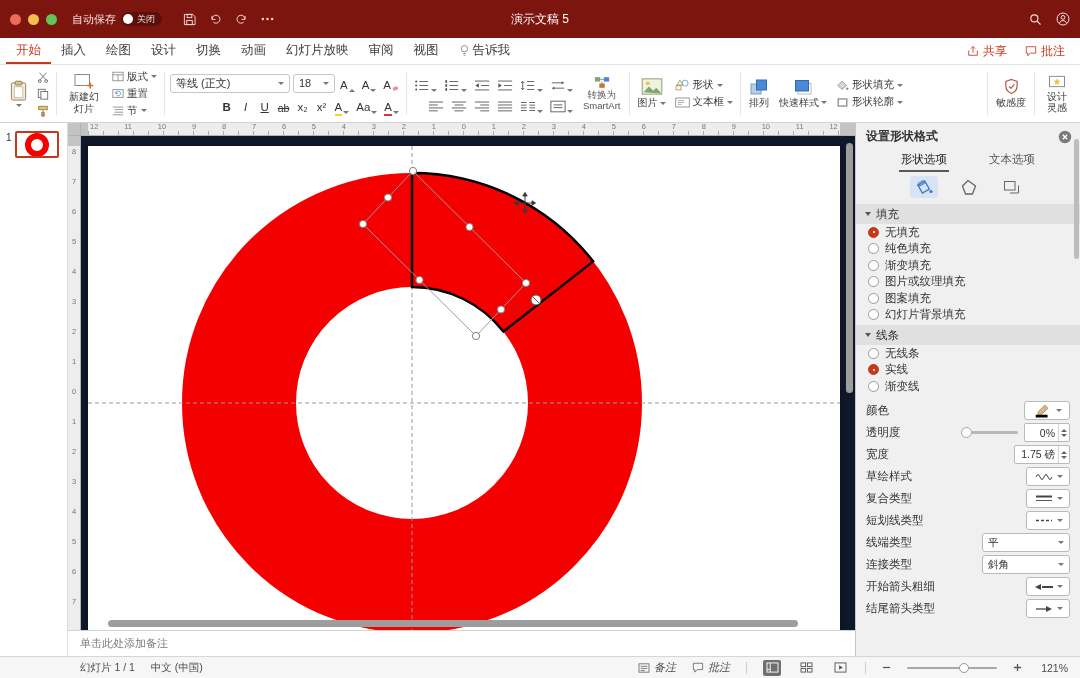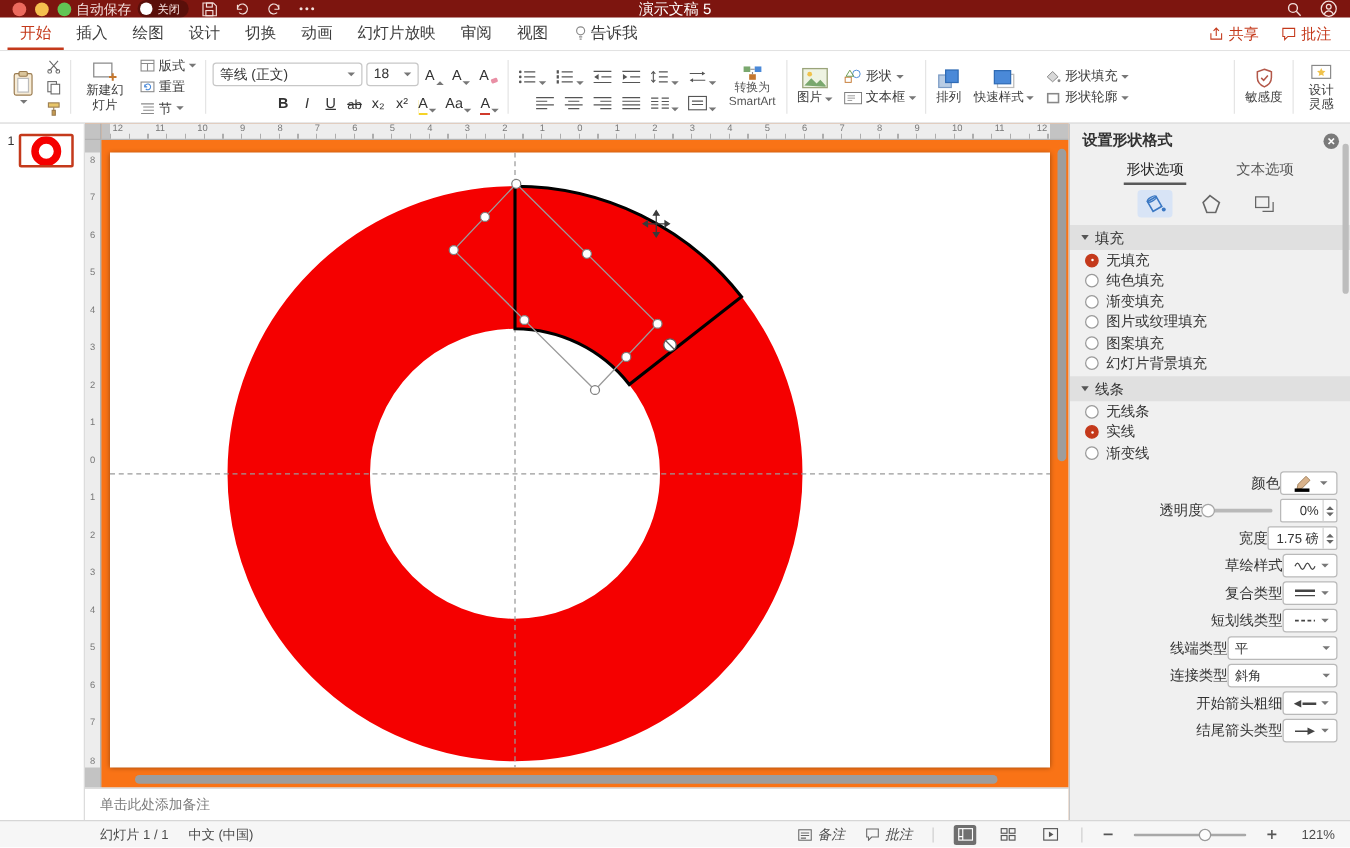--- a/index.html
+++ b/index.html
@@ -2,21 +2,21 @@
 <html style="--titlebar: #7d150f; --accent: #c4391b; --donut: #f50000;"><head>
 <meta charset="utf-8">
 <style>
   *{margin:0;padding:0;box-sizing:border-box;font-family:"Liberation Sans","DejaVu Sans",sans-serif;}
   html,body{width:1080px;height:678px;overflow:hidden;background:#fff;}
   .app{width:1080px;height:678px;display:flex;flex-direction:column;}
   svg{display:block;}
   button{background:none;border:none;cursor:default;}
 
   
-  .titlebar{height:14px;background:var(--titlebar,#7d150f);position:relative;display:flex;align-items:center;padding:0 10px;gap:4px;color:#f3dfdc;font-size:11px;flex:0 0 auto;}
+  .titlebar{height:38px;background:var(--titlebar,#7d150f);position:relative;display:flex;align-items:center;padding:0 10px;gap:15px;color:#f3dfdc;font-size:11px;flex:0 0 auto;}
   .traffic{display:flex;gap:7px;align-items:center;}
   .traffic i{width:11px;height:11px;border-radius:50%;display:inline-block;}
   .tl-close{background:#ec6a5e;} .tl-min{background:#f5bf4f;} .tl-zoom{background:#61c454;}
   .autosave{display:flex;align-items:center;gap:5px;}
   .toggle{height:14px;border-radius:7px;background:rgba(0,0,0,.28);display:flex;align-items:center;gap:4px;padding:1px 7px 1px 2px;font-size:9px;color:#f3dfdc;}
   .knob{width:10px;height:10px;border-radius:50%;background:#fff;}
   .qat{display:flex;gap:13px;align-items:center;margin-left:6px;}
   .tb-title{position:absolute;left:50%;transform:translateX(-50%);font-size:12px;color:#fff;white-space:nowrap;}
   .tb-right{margin-left:auto;display:flex;gap:14px;align-items:center;}
 
@@ -48,21 +48,21 @@
   .sensg{margin-left:auto;}
 
   
   .main{flex:1;display:flex;min-height:0;}
   .thumbs{width:68px;background:#fff;border-right:1px solid #dcdcdc;padding:8px 4px 0 6px;flex:0 0 auto;}
   .thumb-item{display:flex;align-items:flex-start;gap:3px;}
   .tnum{font-size:10px;color:#333;margin-top:1px;}
   .tslide{width:44px;height:27px;background:#fff;border:2px solid var(--accent,#c4391b);border-radius:2px;overflow:hidden;display:flex;align-items:center;justify-content:center;}
   .tdonut{width:24px;height:24px;border-radius:50%;border:6px solid var(--donut,#f50000);}
 
-  .canvas{flex:1;position:relative;background:#f97316;min-width:0;text-align:right;}
+  .canvas{flex:1;position:relative;background:#0f172a;min-width:0;text-align:right;}
   .rcorner{position:absolute;left:0;top:0;width:13px;height:13px;background:#c3c3c3;border-right:1px solid #b2b2b2;border-bottom:1px solid #b2b2b2;}
   .hruler{position:absolute;left:13px;right:0;top:0;height:13px;background:#c3c3c3;border-bottom:1px solid #b2b2b2;}
   .hruler .lit{position:absolute;left:7px;top:0;width:752px;height:12px;background:#ededed;
     background-image:repeating-linear-gradient(to right,#adadad 0 1px,transparent 1px 15px);background-size:100% 4px;background-position:0 bottom;background-repeat:no-repeat, repeat;display:flex;justify-content:space-between;align-items:flex-start;padding:0 2px;}
   .vruler{position:absolute;left:0;top:13px;bottom:0;width:13px;background:#c3c3c3;border-right:1px solid #b2b2b2;}
   .vruler .lit{position:absolute;top:10px;left:0;width:12px;height:492px;background:#ededed;display:flex;flex-direction:column;justify-content:space-between;align-items:center;padding:2px 0;}
   .rnum{font-size:7.5px;color:#777;line-height:1;}
   .slide{position:absolute;left:20px;top:23px;width:752px;height:492px;background:#fff;box-shadow:0 0 4px rgba(0,0,0,.4);}
   .hscroll{position:absolute;left:40px;bottom:29px;width:690px;height:7px;background:#9d9d9d;border-radius:4px;}
   .vscroll{position:absolute;right:2px;top:20px;width:7px;height:250px;background:#9d9d9d;border-radius:4px;}
@@ -77,21 +77,21 @@
   .p-tab.active{color:#1a1a1a;border-bottom-color:#595959;}
   .p-icons{height:30px;display:flex;align-items:center;justify-content:center;gap:16px;}
   .p-ic{width:28px;height:22px;display:flex;align-items:center;justify-content:center;border-radius:3px;}
   .p-ic.active{background:#d8e4f6;}
   .p-section{height:20px;background:#e0e0e0;display:flex;align-items:center;gap:5px;padding:0 9px;font-size:11.5px;color:#333;margin-top:2px;}
   .chev{width:0;height:0;border-left:3.5px solid transparent;border-right:3.5px solid transparent;border-top:4px solid #555;}
   .radio-row{height:16.5px;display:flex;align-items:center;gap:6px;padding:0 12px;}
   .radio{width:11px;height:11px;border:1px solid #9a9a9a;border-radius:50%;background:#fff;position:relative;flex:0 0 auto;}
   .radio.checked{background:var(--accent,#c4391b);border-color:var(--accent,#c4391b);}
   .radio.checked::after{content:"";position:absolute;inset:3.5px;background:#fff;border-radius:50%;}
-  .prow{height:22px;display:flex;align-items:center;justify-content:flex-end;padding:0 10px;}
+  .prow{height:22px;display:flex;align-items:center;justify-content:space-between;padding:0 10px;}
   .plabel{font-size:11.5px;color:#333;}
   .pr-ctls{display:flex;align-items:center;gap:6px;}
   .ctl{display:flex;align-items:center;justify-content:center;gap:3px;background:#fff;border:1px solid #b9b9b9;border-radius:3px;height:19px;}
   .dd{width:44px;} .colorbtn{width:46px;}
   .wsel{width:88px;justify-content:space-between;padding:0 5px;font-size:10.5px;}
   .numbox{width:46px;height:19px;background:#fff;border:1px solid #b9b9b9;border-radius:2px;display:flex;align-items:stretch;}
   .nb-val{flex:1;display:flex;align-items:center;justify-content:flex-end;padding-right:3px;font-size:10.5px;}
   .steppers{width:11px;border-left:1px solid #d4d4d4;display:flex;flex-direction:column;align-items:center;justify-content:center;gap:2px;}
   .stp{width:0;height:0;border-left:3px solid transparent;border-right:3px solid transparent;display:block;}
   .stp.up{border-bottom:3.5px solid #666;} .stp.dn{border-top:3.5px solid #666;}

